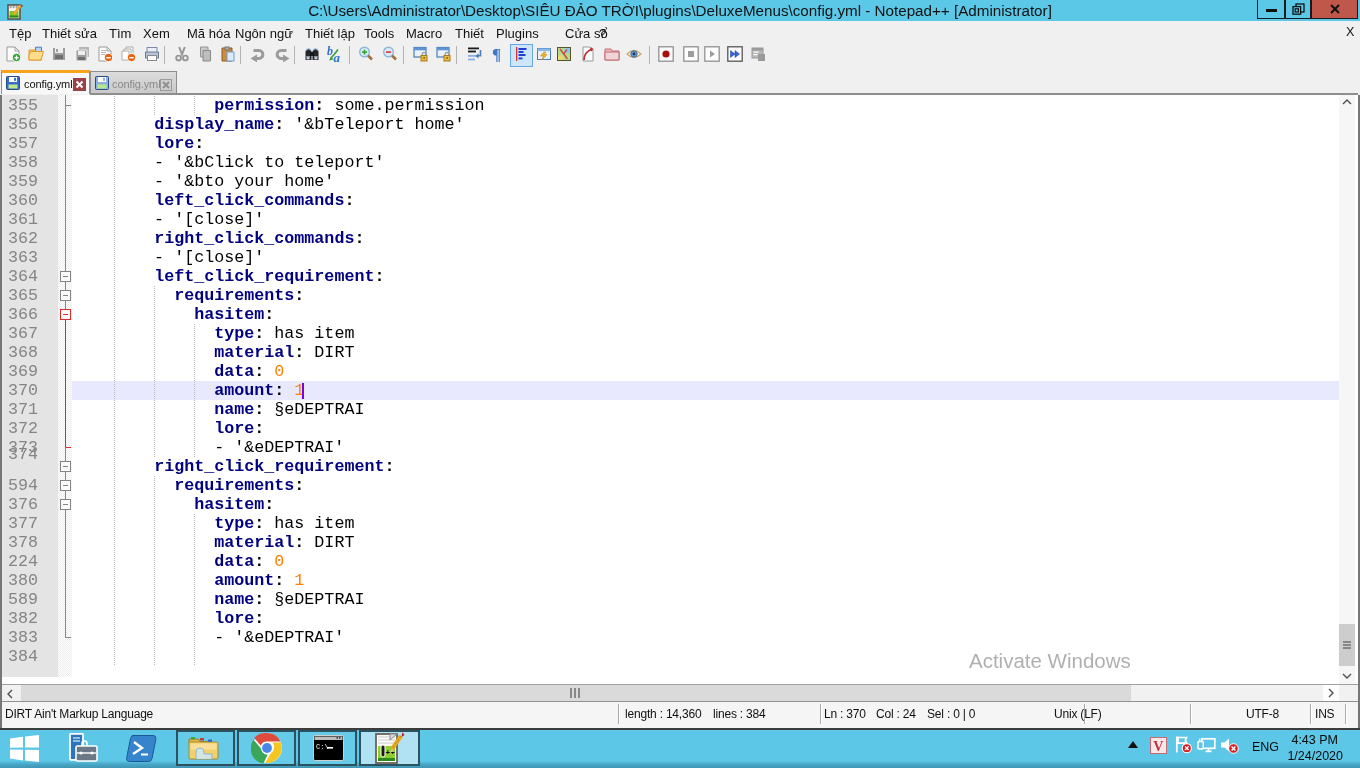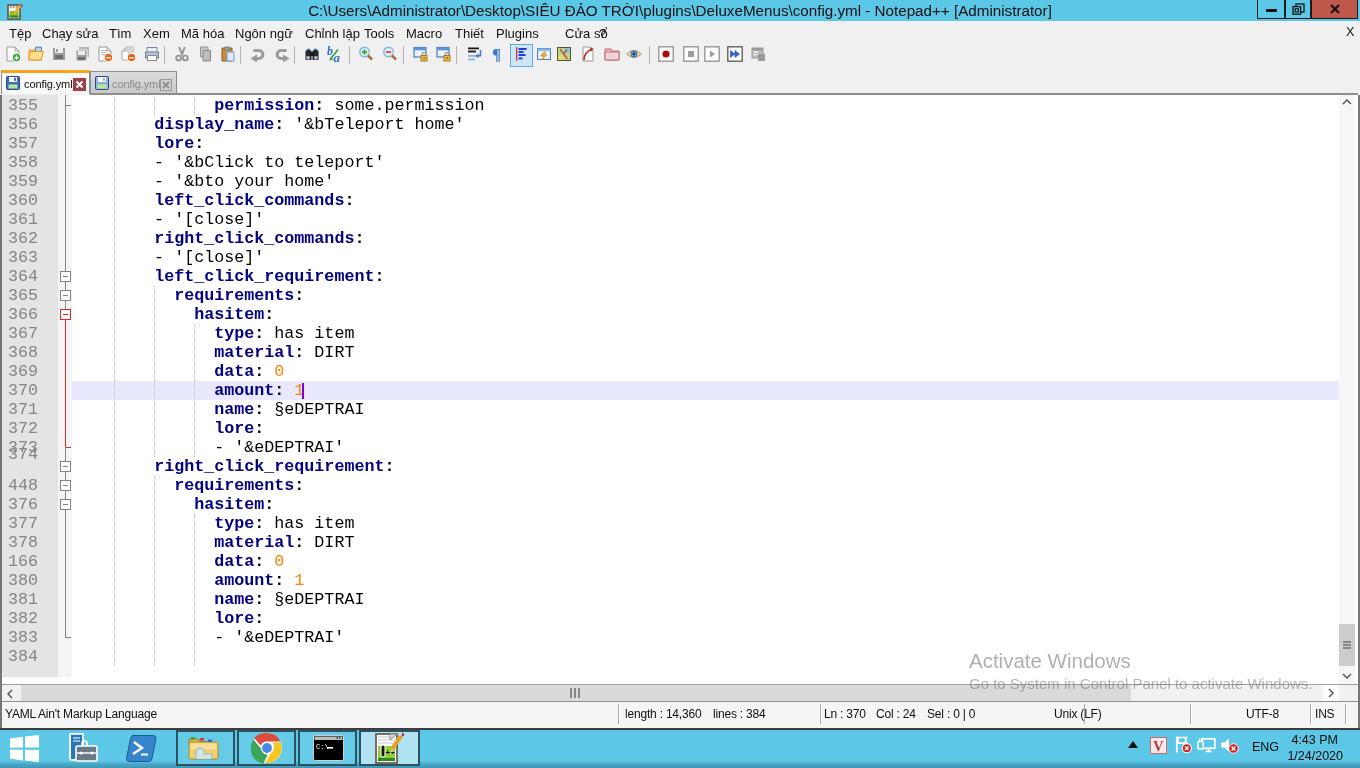--- a/index.html
+++ b/index.html
@@ -50,26 +50,26 @@
         <rect x="3.2" y="5.8" width="3.2" height="3.2" fill="none" stroke="#111" stroke-width="1.2"></rect>
       </svg>
     </div>
 <div class="abs wbtn" style="left:1311px;width:47px;background:#c0574b">
       <svg style="position:absolute;left:17px;top:3px" width="12" height="12" viewBox="0 0 12 12">
         <path d="M2 2 L10 10 M10 2 L2 10" stroke="#111" stroke-width="2"></path>
       </svg>
     </div>
 <div class="abs" id="menubar">
       <span class="mi" style="left:9px">Tệp</span>
-      <span class="mi" style="left:42px">Chạy sửa</span>
+      <span class="mi" style="left:42px">Thiết sửa</span>
       <span class="mi" style="left:109px">Tìm</span>
       <span class="mi" style="left:143px">Xem</span>
-      <span class="mi" style="left:181px">Mã hóa</span>
+      <span class="mi" style="left:187px">Mã hóa</span>
       <span class="mi" style="left:235px">Ngôn ngữ</span>
-      <span class="mi" style="left:305px">Chỉnh lập</span>
+      <span class="mi" style="left:305px">Thiết lập</span>
       <span class="mi" style="left:364px">Tools</span>
       <span class="mi" style="left:406px">Macro</span>
       <span class="mi" style="left:455px">Thiết</span>
       <span class="mi" style="left:496px">Plugins</span>
       <span class="mi" style="left:565px">Cửa sổ</span>
       <span class="mi" style="left:599px">?</span>
       <span class="mi" style="left:1346px;top:4px;font-size:12.5px">X</span>
     </div>
 <div class="abs" id="toolbar"></div>
 <div style="position:absolute;left:510px;top:44px;width:23px;height:23px;border:1px solid #66a7e8;background:#cde6f7;box-sizing:border-box"></div>
@@ -328,27 +328,27 @@
       <div class="ln" style="top:286px">365</div>
       <div class="ln" style="top:305px">366</div>
       <div class="ln" style="top:324px">367</div>
       <div class="ln" style="top:343px">368</div>
       <div class="ln" style="top:362px">369</div>
       <div class="ln" style="top:381px">370</div>
       <div class="ln" style="top:400px">371</div>
       <div class="ln" style="top:419px">372</div>
       <div class="ln" style="top:438px">373</div>
       <div class="ln" style="top:445px">374</div>
-      <div class="ln" style="top:476px">448</div>
+      <div class="ln" style="top:476px">594</div>
       <div class="ln" style="top:495px">376</div>
       <div class="ln" style="top:514px">377</div>
       <div class="ln" style="top:533px">378</div>
-      <div class="ln" style="top:552px">166</div>
+      <div class="ln" style="top:552px">224</div>
       <div class="ln" style="top:571px">380</div>
-      <div class="ln" style="top:590px">381</div>
+      <div class="ln" style="top:590px">589</div>
       <div class="ln" style="top:609px">382</div>
       <div class="ln" style="top:628px">383</div>
       <div class="ln" style="top:647px">384</div>
     </div>
 <div class="abs" style="left:0;top:0">
       <div class="cl" style="top:96px">              <span class="k">permission</span><span class="c">:</span> some.permission</div>
       <div class="cl" style="top:115px">        <span class="k">display_name</span><span class="c">:</span> '&amp;bTeleport home'</div>
       <div class="cl" style="top:134px">        <span class="k">lore</span><span class="c">:</span></div>
       <div class="cl" style="top:153px">        - '&amp;bClick to teleport'</div>
       <div class="cl" style="top:172px">        - '&amp;bto your home'</div>
@@ -402,31 +402,30 @@
 <svg style="position:absolute;left:1328px;top:688px" width="6" height="10" viewBox="0 0 6 10">
       <path d="M1 1 L5 5 L1 9" fill="none" stroke="#505050" stroke-width="1.4"></path>
     </svg>
 <div class="abs" style="left:2px;top:701px;width:1356px;height:27px;background:#f5f5f5;border-top:1px solid #909090"></div>
 <div class="sep" style="left:618px"></div>
 <div class="sep" style="left:820px"></div>
 <div class="sep" style="left:1084px"></div>
 <div class="sep" style="left:1190px"></div>
 <div class="sep" style="left:1310px"></div>
 <div class="sep" style="left:1345px"></div>
-<div class="st" style="left:5px">YAML Ain't Markup Language</div>
+<div class="st" style="left:5px">DIRT Ain't Markup Language</div>
 <div class="st" style="left:625px">length : 14,360</div>
 <div class="st" style="left:713px">lines : 384</div>
 <div class="st" style="left:824px">Ln : 370</div>
 <div class="st" style="left:876px">Col : 24</div>
 <div class="st" style="left:927px">Sel : 0 | 0</div>
 <div class="st" style="left:1054px">Unix (LF)</div>
 <div class="st" style="left:1246px">UTF-8</div>
 <div class="st" style="left:1315px">INS</div>
 <div class="abs" style="left:969px;top:649px;font-size:20.5px;color:rgba(110,110,110,0.55)">Activate Windows</div>
-<div class="abs" style="left:969px;top:675px;font-size:15px;color:rgba(110,110,110,0.5)">Go to System in Control Panel to activate Windows.</div>
 <div class="abs" style="left:0;top:728px;width:1360px;height:40px;background:linear-gradient(#3c3c3c 0,#3c3c3c 2px,#5cc7e7 2px,#5cc7e7 33px,#4aa8c8 36px,#3f96b4 40px)"></div>
 <div style="position:absolute;left:176px;top:730px;width:59px;height:36px;background:#66cbe9;border:2px solid #2c5260;box-sizing:border-box"></div>
 <div style="position:absolute;left:237px;top:730px;width:59px;height:36px;background:#66cbe9;border:2px solid #2c5260;box-sizing:border-box"></div>
 <div style="position:absolute;left:298px;top:730px;width:59px;height:36px;background:#66cbe9;border:2px solid #2c5260;box-sizing:border-box"></div>
 <div style="position:absolute;left:359px;top:730px;width:61px;height:36px;background:#b0e2f3;border:2px solid #2c5260;box-sizing:border-box"></div>
 <svg style="position:absolute;left:10px;top:735px" width="29" height="27" viewBox="0 0 29 27">
       <path d="M0 3.5 L13 1.8 V12.6 L0 12.8 Z" fill="#fff"></path>
       <path d="M15 1.6 L29 0 V12.5 L15 12.6 Z" fill="#fff"></path>
       <path d="M0 14.6 L13 14.7 V25.4 L0 23.6 Z" fill="#fff"></path>
       <path d="M15 14.8 L29 14.9 V27 L15 25.6 Z" fill="#fff"></path>

